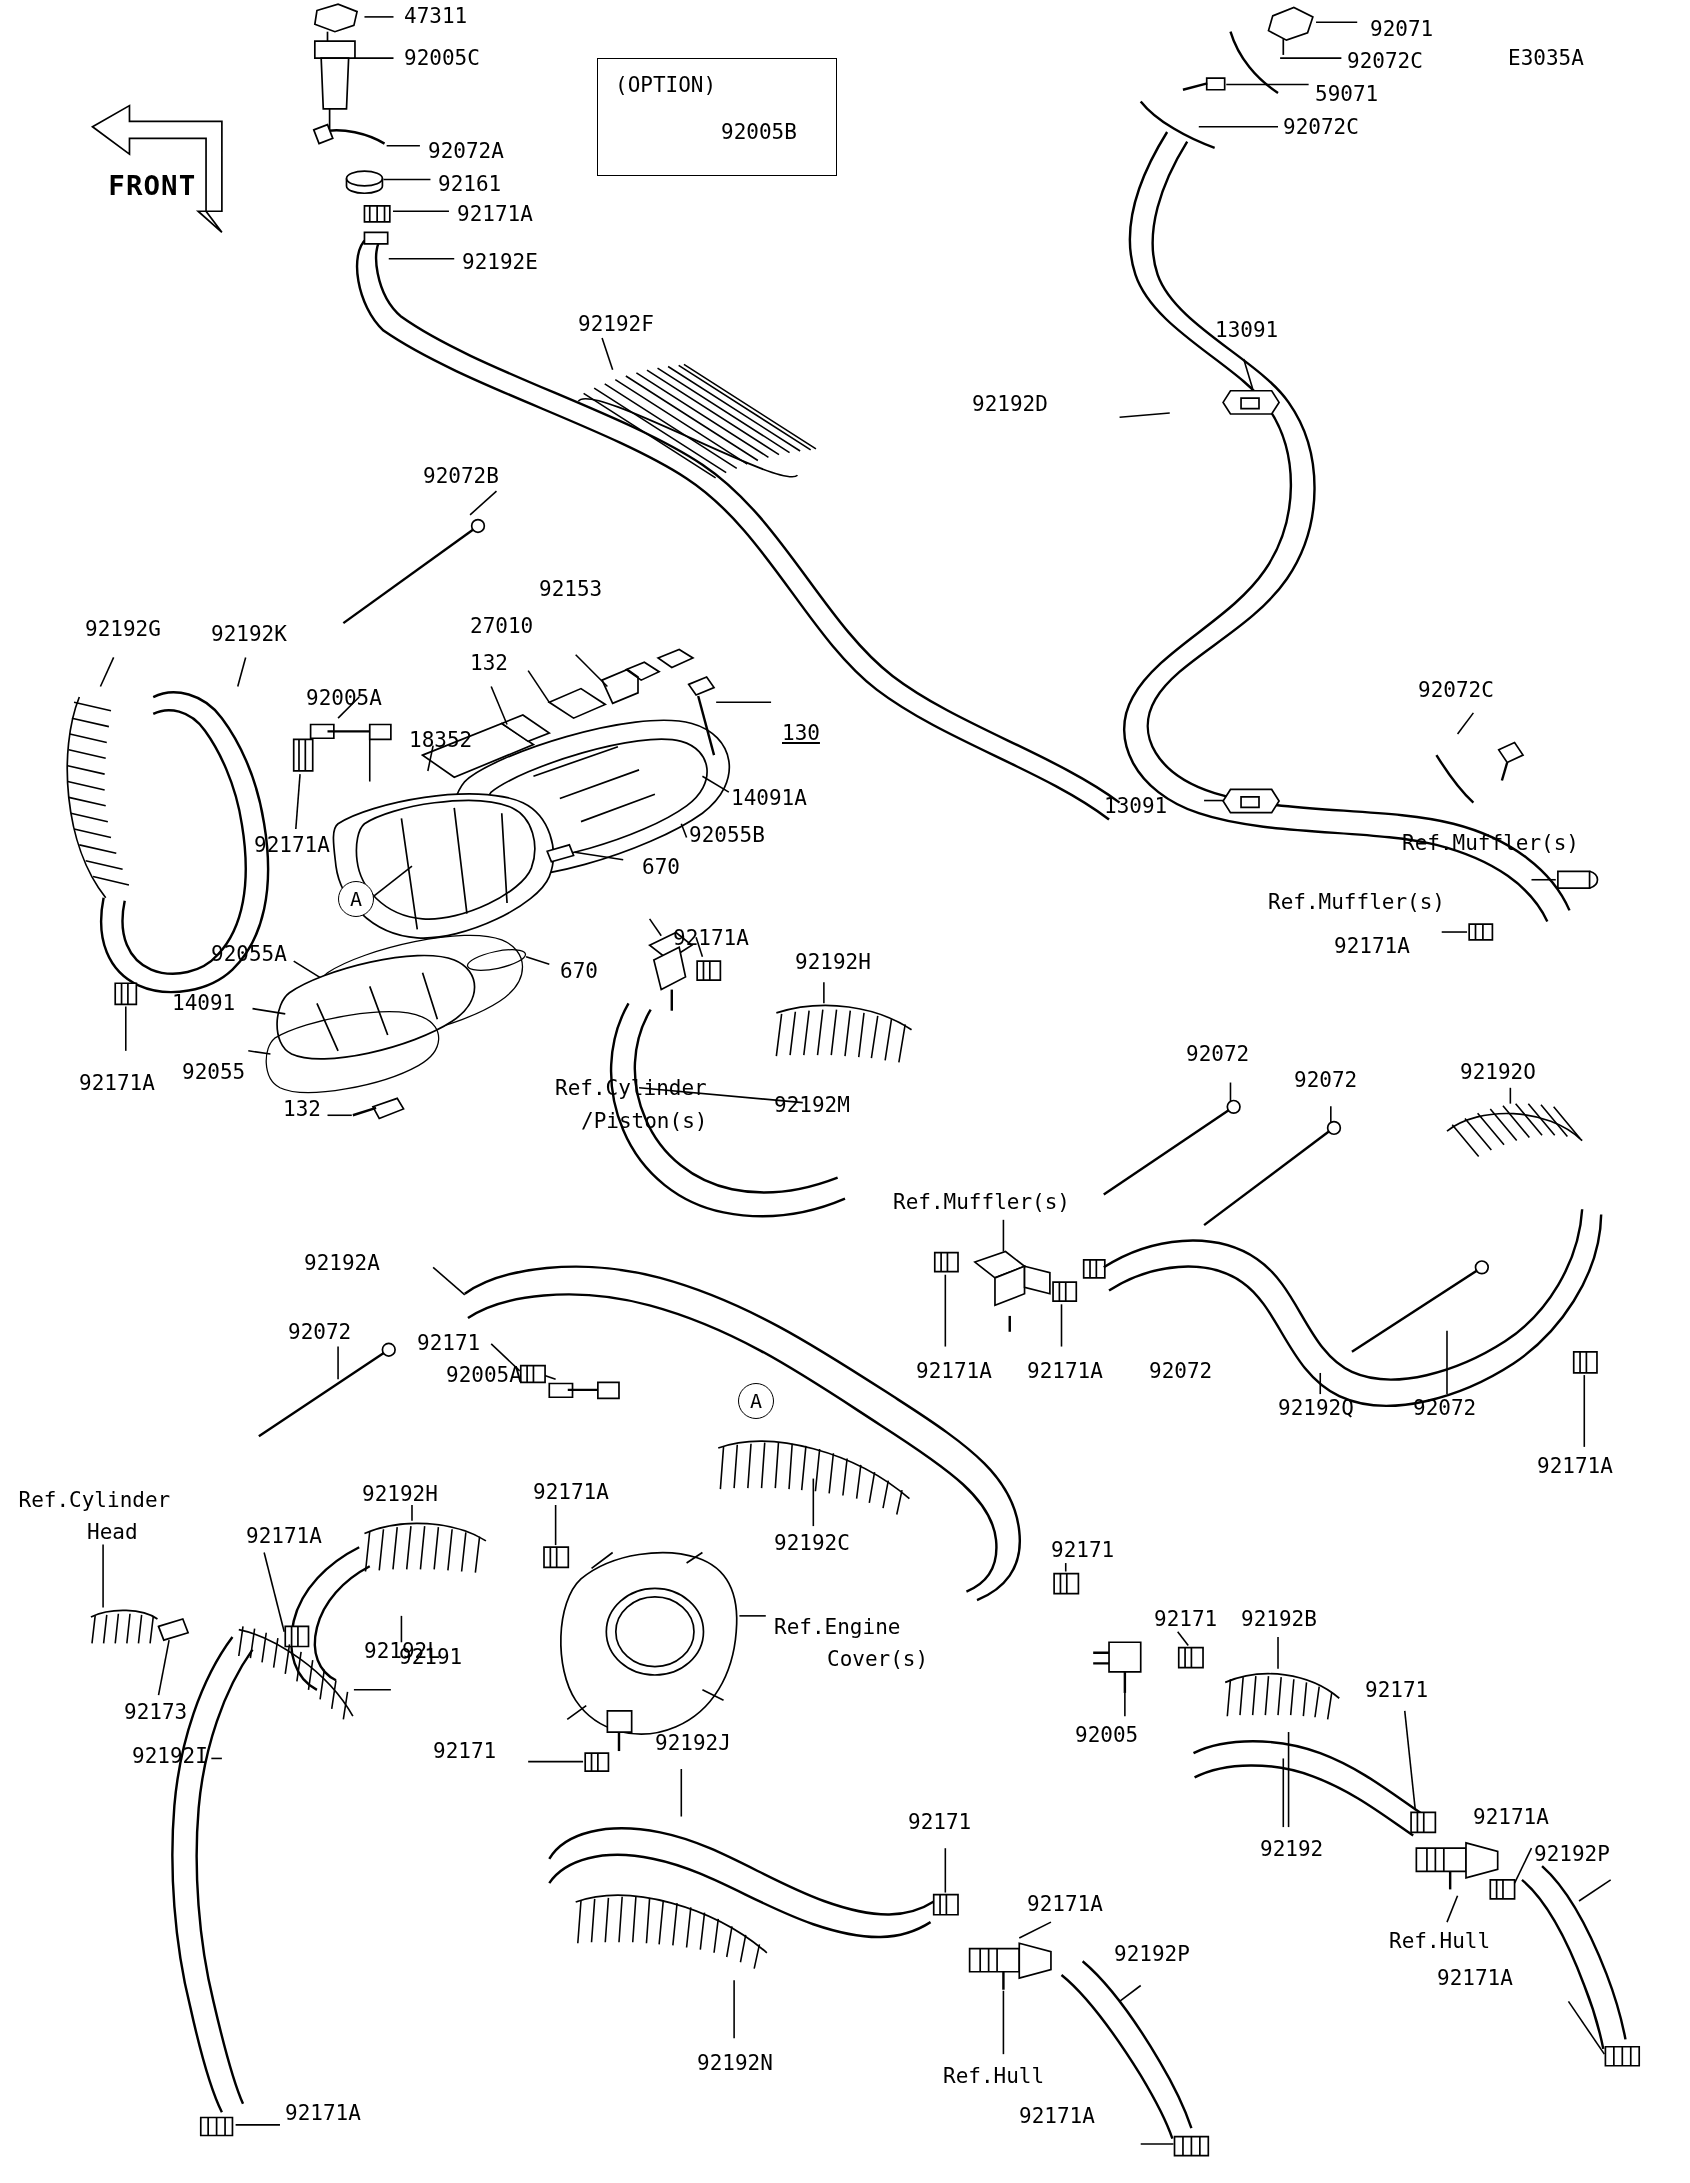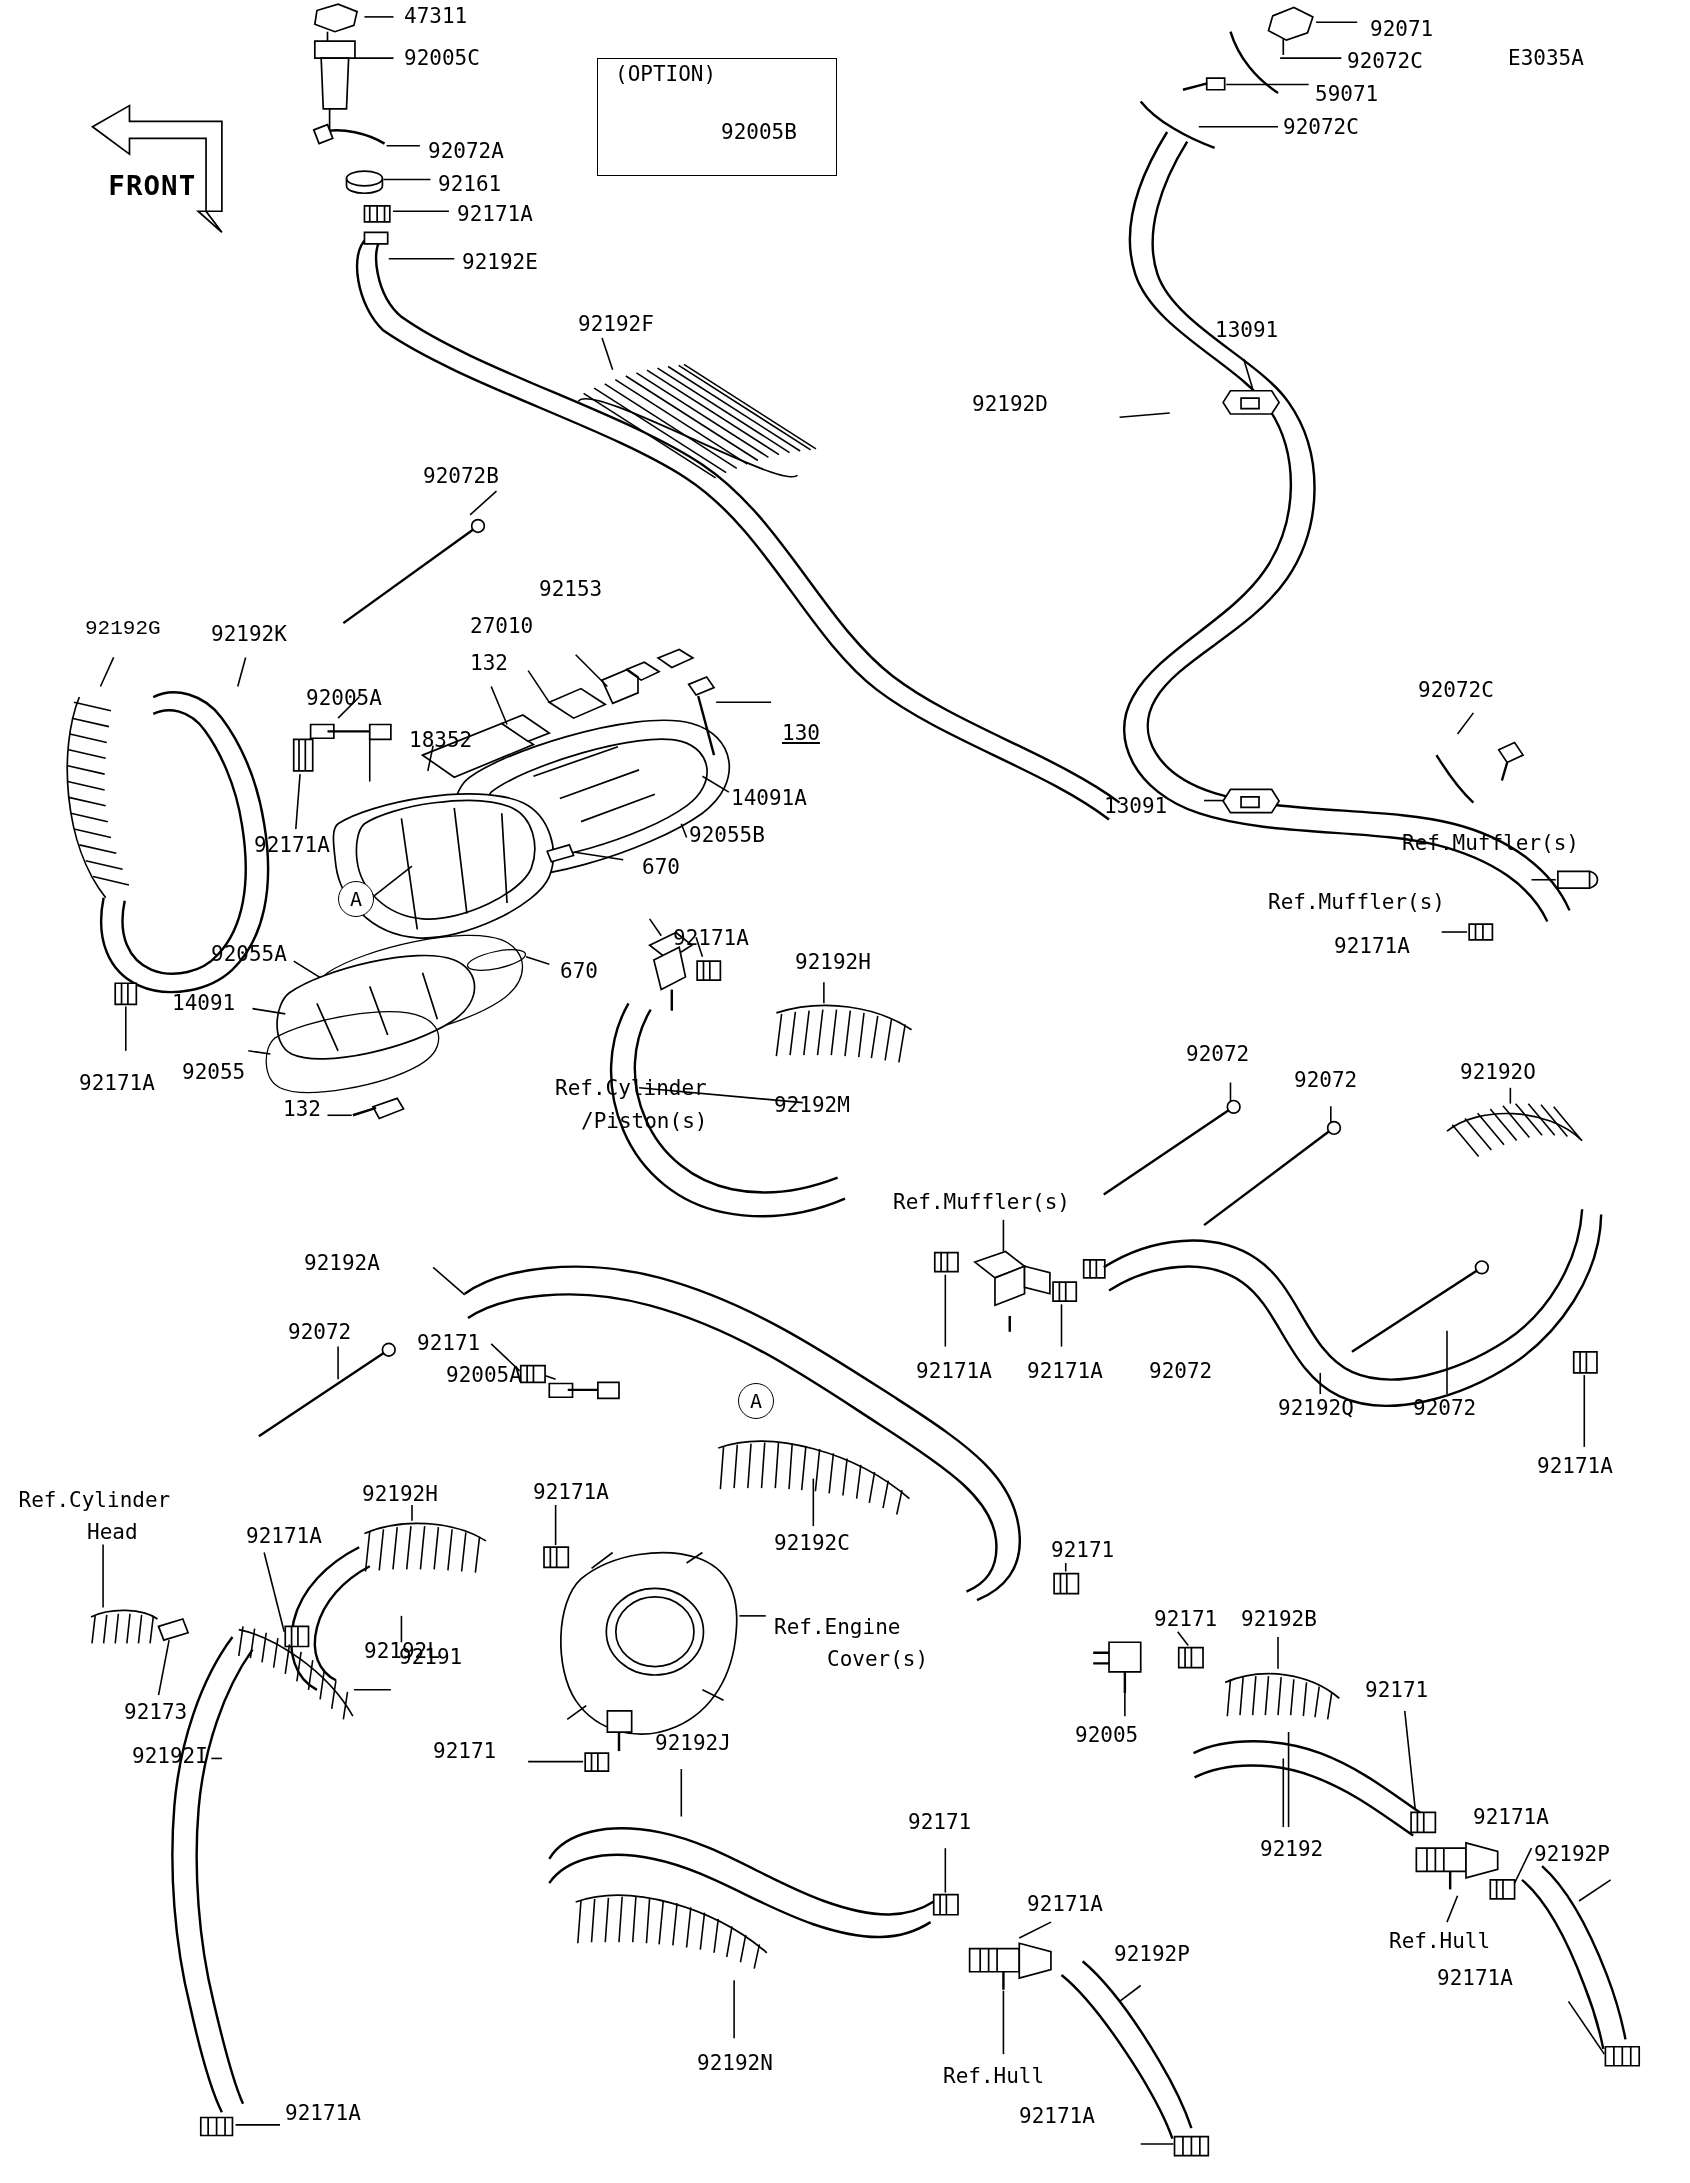--- a/index.html
+++ b/index.html
@@ -460,39 +460,39 @@
 
     <div class="lbl" style="left:404px;top:4.2px;">47311</div>
     <div class="lbl" style="left:404px;top:46px;">92005C</div>
     <div class="lbl" style="left:428px;top:139px;">92072A</div>
     <div class="lbl" style="left:438px;top:172px;">92161</div>
     <div class="lbl" style="left:457px;top:202px;">92171A</div>
     <div class="lbl" style="left:462px;top:250px;">92192E</div>
     <div class="lbl" style="left:578px;top:312px;">92192F</div>
 
     <div class="optbox" style="left:597px;top:58px;width:238px;height:116px;"></div>
-    <div class="lbl" style="left:615px;top:62px;">(OPTION)</div>
+    <div class="lbl" style="left:615px;top:73px;">(OPTION)</div>
     <div class="lbl" style="left:721px;top:120px;">92005B</div>
 
     <div class="lbl" style="left:1370px;top:17.4px;">92071</div>
     <div class="lbl" style="left:1347px;top:49px;">92072C</div>
     <div class="lbl" style="left:1315px;top:82px;">59071</div>
     <div class="lbl" style="left:1283px;top:115px;">92072C</div>
     <div class="lbl" style="left:1508px;top:46px;">E3035A</div>
 
     <div class="lbl" style="left:1215px;top:318px;">13091</div>
     <div class="lbl" style="left:972px;top:392px;">92192D</div>
     <div class="lbl" style="left:423px;top:464px;">92072B</div>
 
     <div class="lbl" style="left:539px;top:577px;">92153</div>
     <div class="lbl" style="left:470px;top:614px;">27010</div>
     <div class="lbl" style="left:470px;top:651px;">132</div>
     <div class="lbl" style="left:782px;top:721px;text-decoration:underline;">130</div>
 
-    <div class="lbl" style="left:85px;top:617px;font-family:Liberation Mono, monospace;">92192G</div>
+    <div class="lbl" style="left:85px;top:617px;">92192G</div>
     <div class="lbl" style="left:211px;top:622px;">92192K</div>
     <div class="lbl" style="left:306px;top:686px;">92005A</div>
     <div class="lbl" style="left:409px;top:728px;">18352</div>
 
     <div class="lbl" style="left:731px;top:786px;">14091A</div>
     <div class="lbl" style="left:689px;top:823px;">92055B</div>
     <div class="lbl" style="left:642px;top:855px;">670</div>
     <div class="lbl" style="left:254px;top:833px;">92171A</div>
 
     <div class="lbl" style="left:211px;top:942px;">92055A</div>

